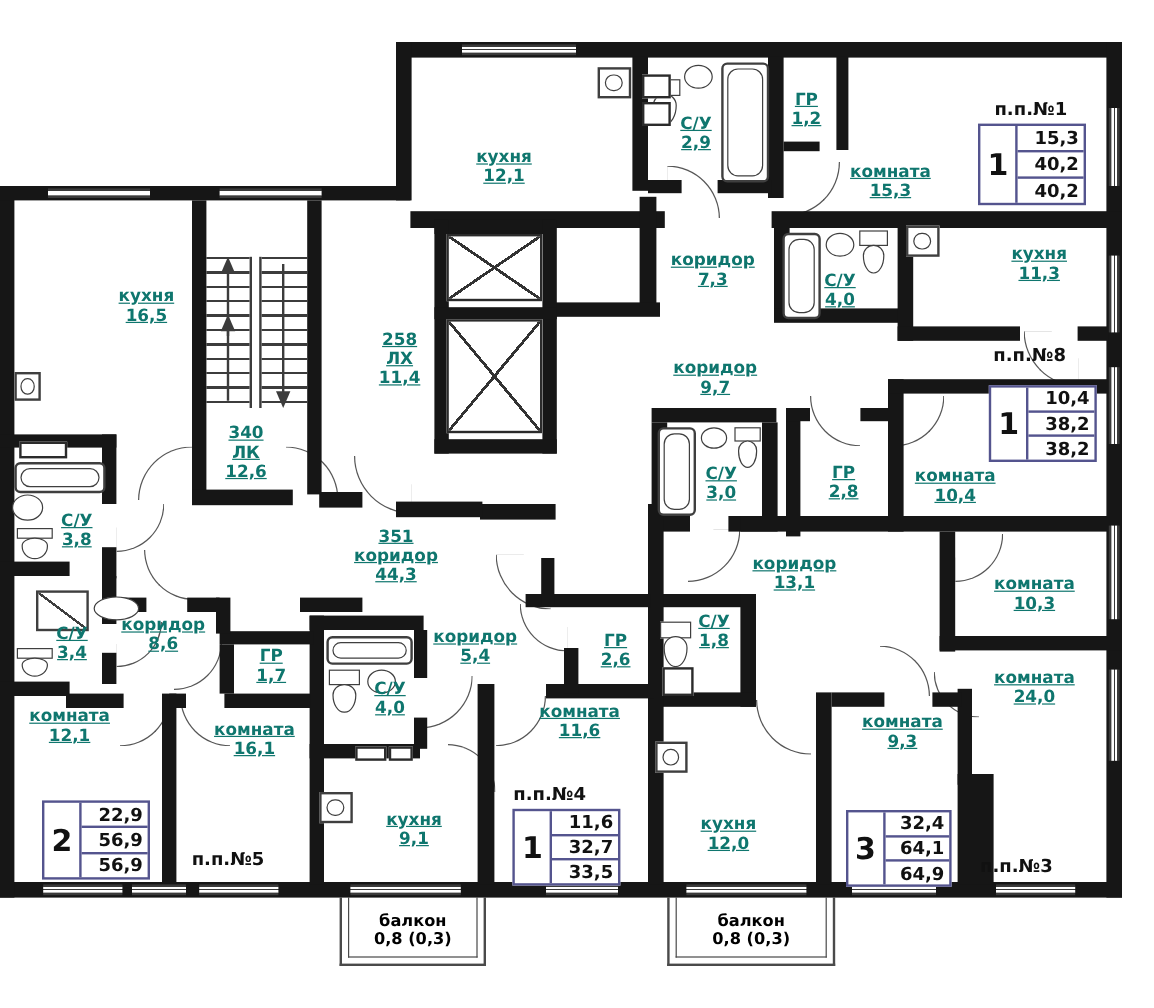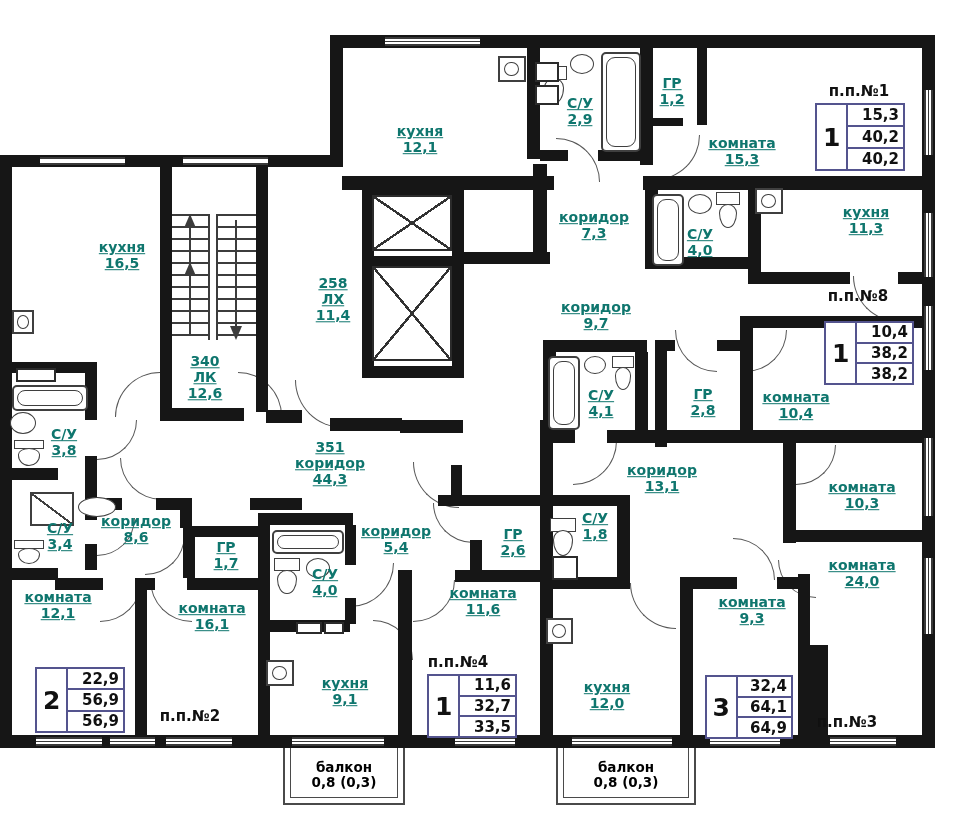--- a/index.html
+++ b/index.html
@@ -92,21 +92,21 @@
   <div class="lbl" style="left:866px;top:221px">
     <div>кухня</div>
     <div>11,3</div>
   </div>
   <div class="lbl" style="left:596px;top:316px">
     <div>коридор</div>
     <div>9,7</div>
   </div>
   <div class="lbl" style="left:601px;top:404px">
     <div>С/У</div>
-    <div>4,1</div>
+    <div>3,0</div>
   </div>
   <div class="lbl" style="left:703px;top:403px">
     <div>ГР</div>
     <div>2,8</div>
   </div>
   <div class="lbl" style="left:796px;top:406px">
     <div>комната</div>
     <div>10,4</div>
   </div>
   <div class="lbl" style="left:122px;top:256px">
@@ -195,21 +195,21 @@
   <div class="lbl" style="left:330px;top:464px">
     <div>351</div>
     <div>коридор</div>
     <div>44,3</div>
   </div>
 
   <div class="unit-name" style="left:859px;top:91px">п.п.№1</div>
   <div class="unit-name" style="left:858px;top:296px">п.п.№8</div>
   <div class="unit-name" style="left:847px;top:722px">п.п.№3</div>
   <div class="unit-name" style="left:458px;top:662px">п.п.№4</div>
-  <div class="unit-name" style="left:190px;top:716px">п.п.№2</div>
+  <div class="unit-name" style="left:190px;top:716px">п.п.№5</div>
 
   <div class="apt-table" style="left:815px;top:103px;width:90px;height:68px">
     <div class="apt-num">1</div>
     <div class="apt-vals">
       <div>15,3</div>
       <div>40,2</div>
       <div>40,2</div>
     </div>
   </div>
   <div class="apt-table" style="left:824px;top:321px;width:90px;height:64px">

